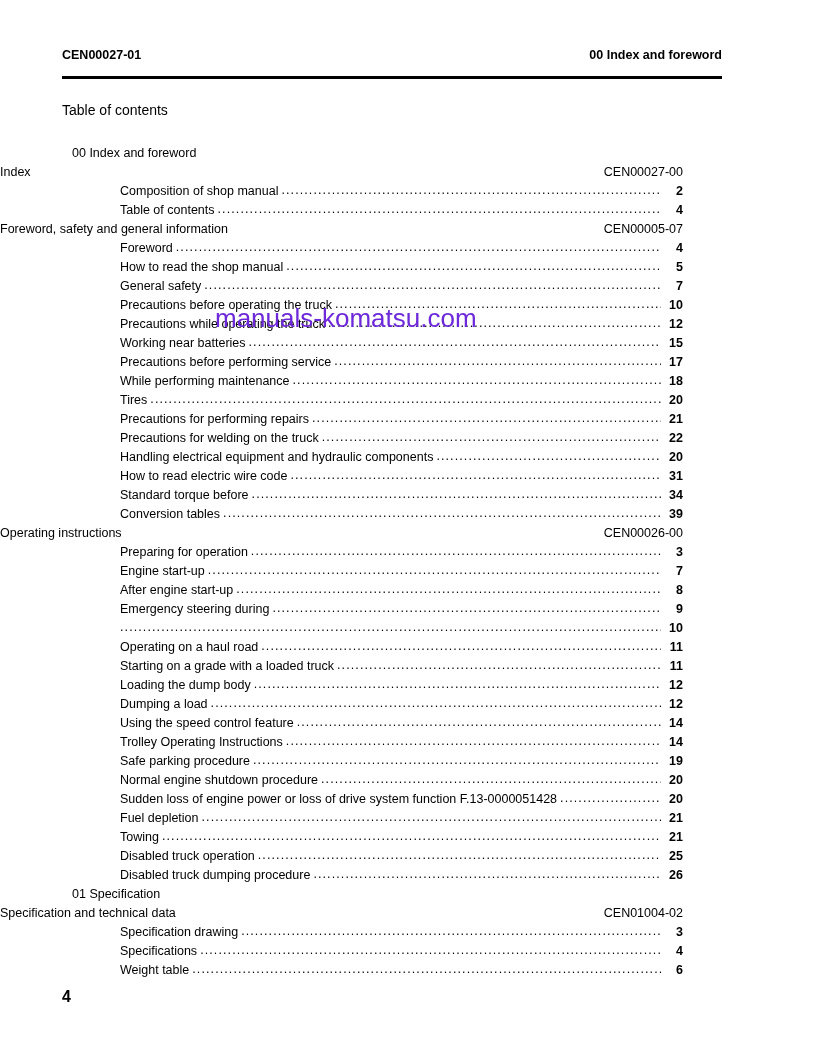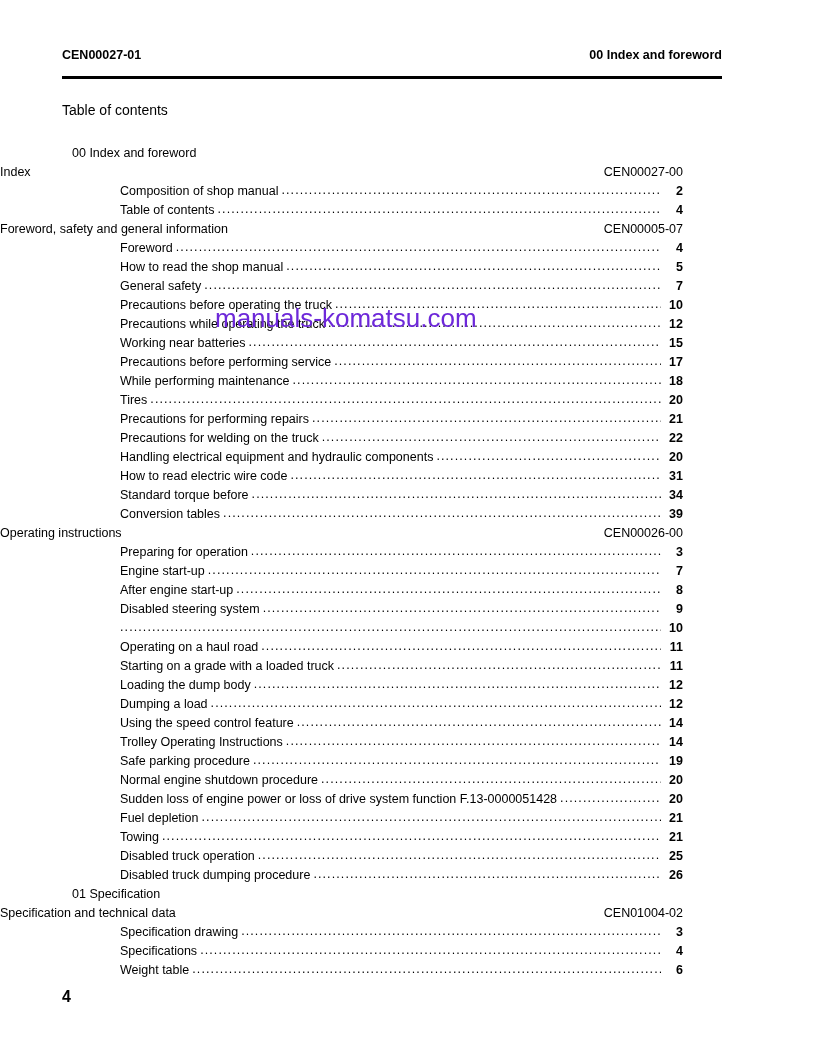--- a/index.html
+++ b/index.html
@@ -260,21 +260,21 @@
         <span class="label">Engine start-up</span>
         <span class="dots">.......................................................................................................................................................................................................</span>
         <span class="pgwrap">7</span>
       </div>
       <div class="toc-row lvl2 row-leader">
         <span class="label">After engine start-up</span>
         <span class="dots">.......................................................................................................................................................................................................</span>
         <span class="pgwrap">8</span>
       </div>
       <div class="toc-row lvl2 row-leader">
-        <span class="label">Disabled steering system</span>
+        <span class="label">Emergency steering during</span>
         <span class="dots">.......................................................................................................................................................................................................</span>
         <span class="pgwrap">9</span>
       </div>
       <div class="toc-row lvl2 row-leader">
         <span class="dots">.......................................................................................................................................................................................................</span>
         <span class="pgwrap">10</span>
       </div>
       <div class="toc-row lvl2 row-leader">
         <span class="label">Operating on a haul road</span>
         <span class="dots">.......................................................................................................................................................................................................</span>

